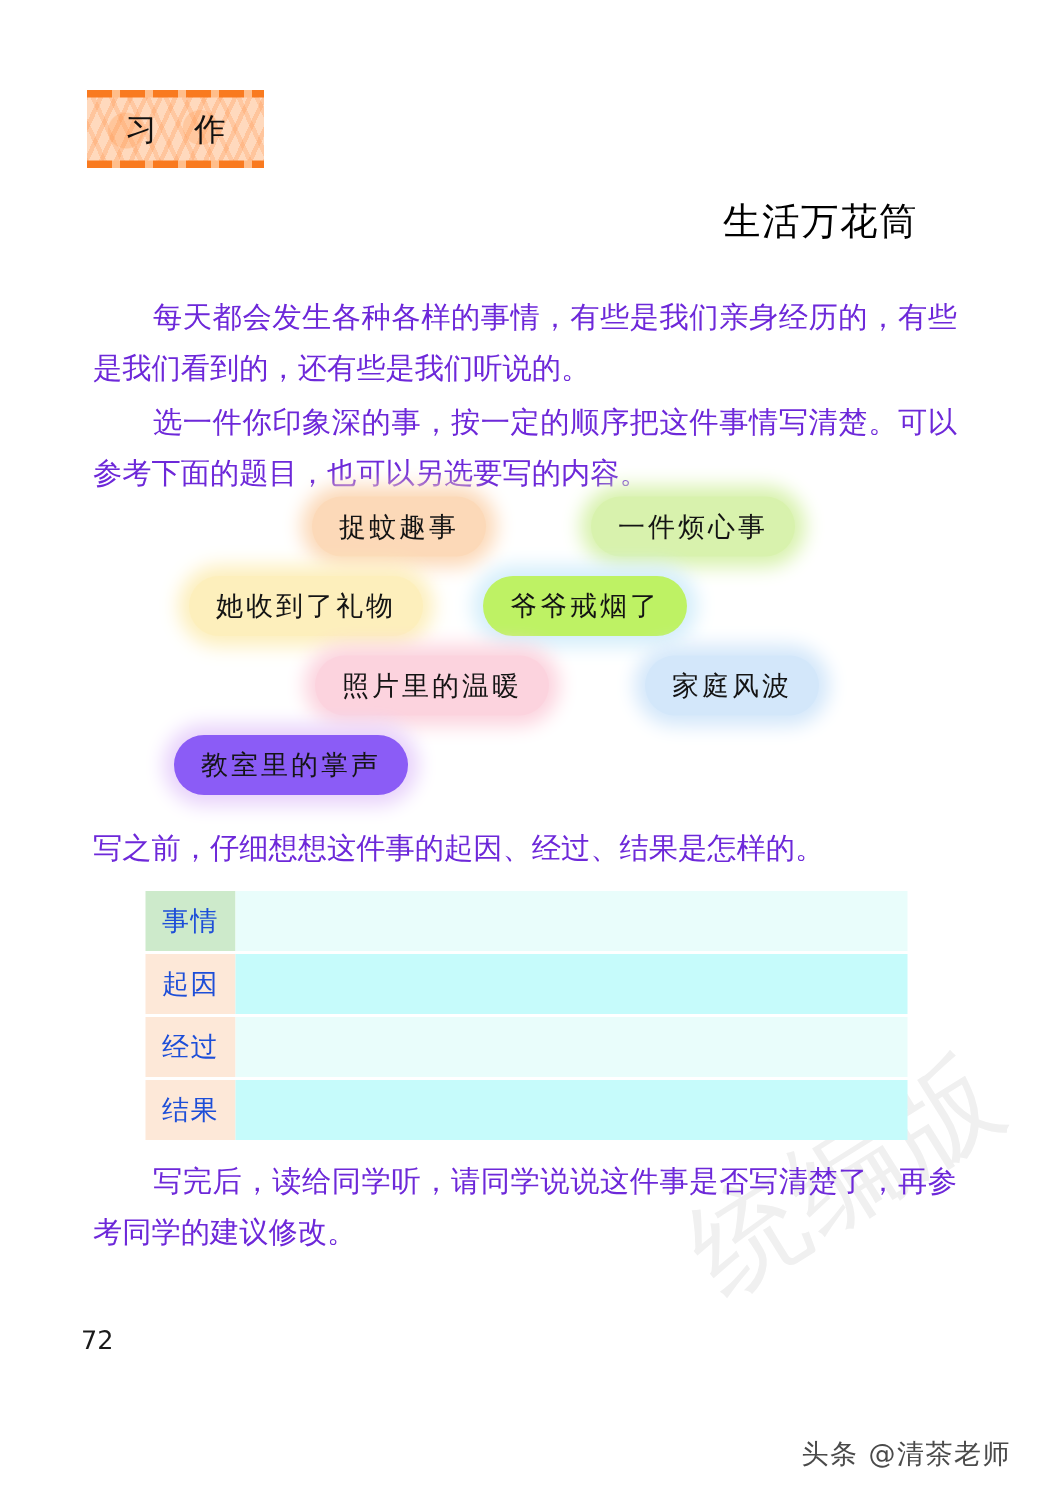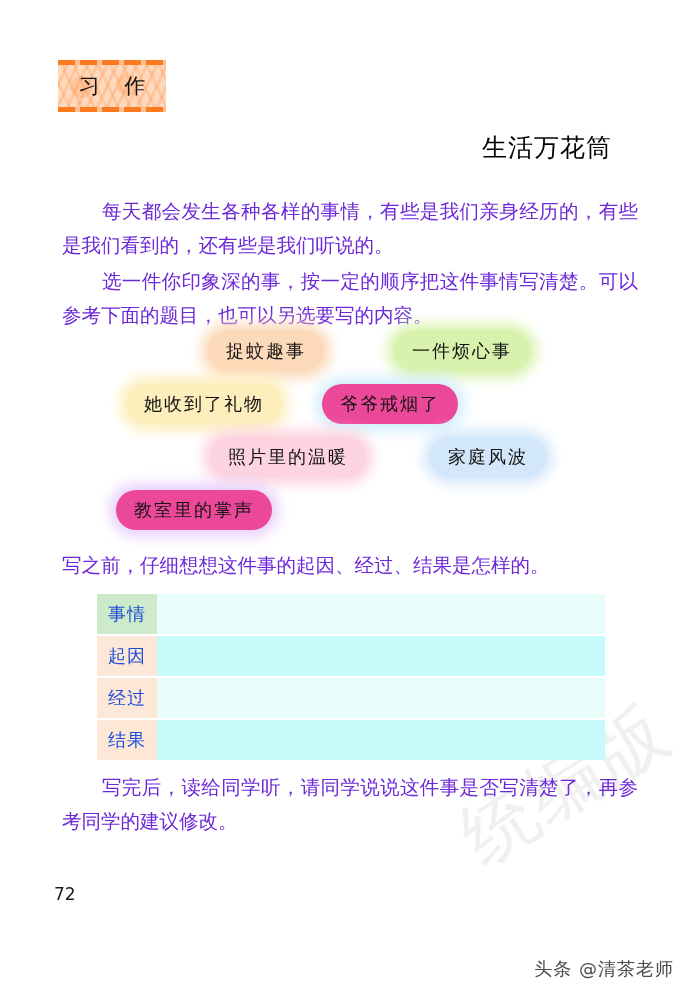--- a/index.html
+++ b/index.html
@@ -42,21 +42,21 @@
     pointer-events: none;
     font-family: "DejaVu Sans", "Liberation Sans", sans-serif;
     font-weight: 400;
   }
 
   
   .header-box {
     position: absolute;
     left: 58px;
     top: 60px;
-    width: 108px;
+    width: 118px;
     height: 52px;
     background:
       repeating-linear-gradient(115deg,
         rgba(255,150,80,.30) 0px, rgba(255,150,80,.30) 3px,
         rgba(255,255,255,0) 3px, rgba(255,255,255,0) 9px),
       repeating-linear-gradient(65deg,
         rgba(255,150,80,.26) 0px, rgba(255,150,80,.26) 3px,
         rgba(255,255,255,0) 3px, rgba(255,255,255,0) 11px),
       radial-gradient(circle at 22% 52%, rgba(255,160,90,.34) 0 12%, rgba(255,255,255,0) 13%),
       radial-gradient(circle at 64% 48%, rgba(255,160,90,.30) 0 14%, rgba(255,255,255,0) 15%),
@@ -154,24 +154,24 @@
     color: #141414;
     border-radius: 20px;
     font-family: "DejaVu Serif", "Liberation Serif", serif;
     white-space: nowrap;
   }
 
   
   .bubble.c-peach  { background: #fcd9b8; box-shadow: 0 0 13px 7px #fcd9b8; }
   .bubble.c-green  { background: #d8f2ad; box-shadow: 0 0 13px 7px #d8f2ad; }
   .bubble.c-yellow { background: #fdefbc; box-shadow: 0 0 13px 7px #fdefbc; }
-  .bubble.c-blue   { background: #ec4899; box-shadow: 0 0 13px 7px #d4eefb; }
+  .bubble.c-blue   { background: #bef264; box-shadow: 0 0 13px 7px #d4eefb; }
   .bubble.c-pink   { background: #fcd3de; box-shadow: 0 0 13px 7px #fcd3de; }
   .bubble.c-blue2  { background: #d3e7fa; box-shadow: 0 0 13px 7px #d3e7fa; }
-  .bubble.c-purple { background: #ec4899; box-shadow: 0 0 13px 7px #e8d2fb; }
+  .bubble.c-purple { background: #8b5cf6; box-shadow: 0 0 13px 7px #e8d2fb; }
   .bubble.c-yellow2{ background: #fdf4ba; box-shadow: 0 0 13px 7px #fdf4ba; }
 
   .pos-a { left: 208px; }
   .pos-b { left: 394px; }
   .pos-c { left: 126px; }
   .pos-d { left: 322px; }
   .pos-e { left: 210px; }
   .pos-f { left: 430px; }
   .pos-g { left: 116px; }
   .pos-h { left: 326px; }

